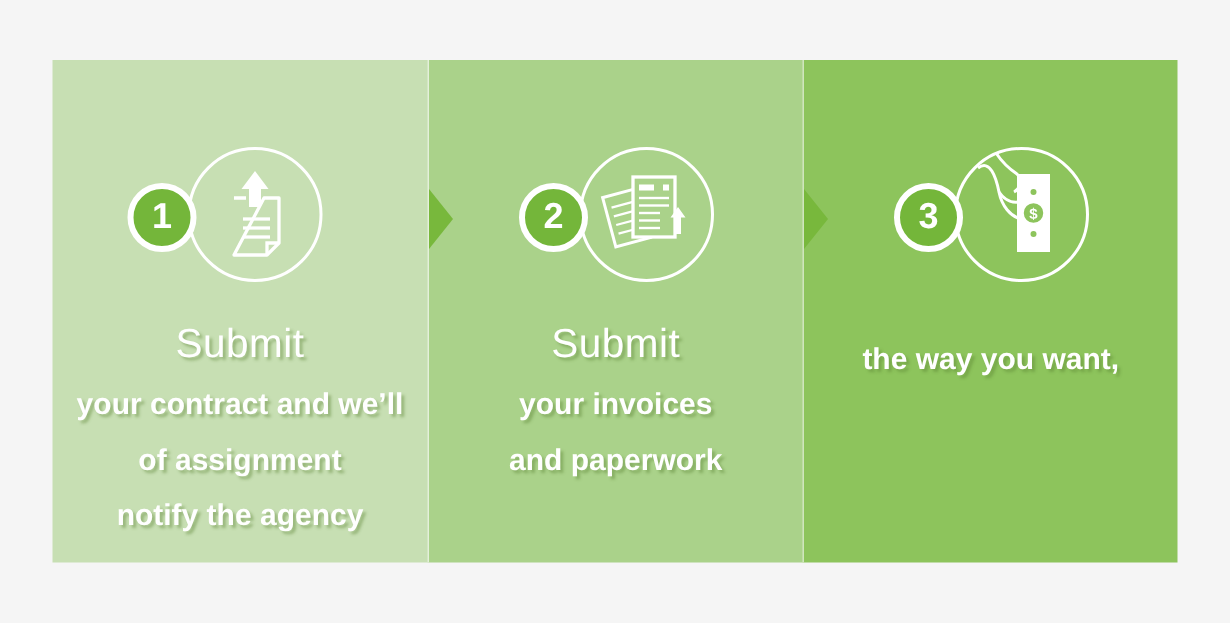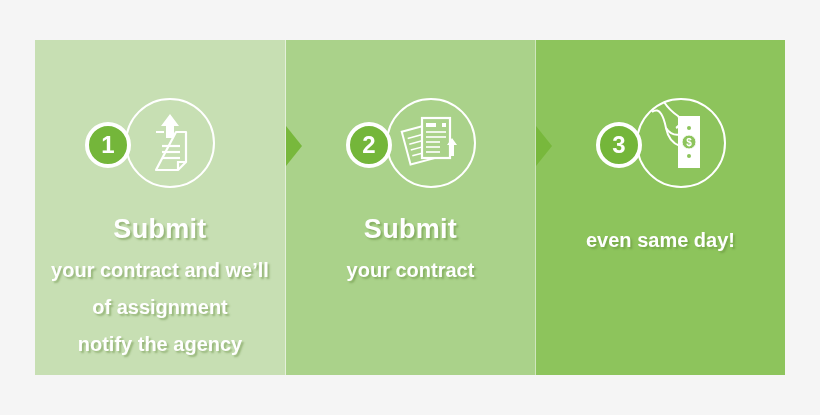--- a/index.html
+++ b/index.html
@@ -13,21 +13,21 @@
   .icon-circle{position:absolute;top:58px;width:90px;height:90px;border:2px solid #fff;border-radius:50%;box-sizing:border-box;}
   .p1 .icon-circle{left:90px;}
   .p2 .icon-circle{left:100px;}
   .p3 .icon-circle{left:100px;}
   .num{position:absolute;top:82px;width:46px;height:46px;border-radius:50%;background:#74b63a;border:4px solid #fff;box-sizing:border-box;color:#fff;font-weight:bold;font-size:24px;display:flex;align-items:center;justify-content:center;}
   .p1 .num{left:50px;}
   .p2 .num{left:60px;}
   .p3 .num{left:60px;}
   .icon-svg{position:absolute;left:50%;top:50%;transform:translate(-50%,-50%);}
   .text{position:absolute;left:0;right:0;top:174px;text-align:center;color:#fff;text-shadow:2px 2px 2px rgba(90,130,50,0.45);}
-  .title{font-weight:bold;font-size:27px;line-height:30px;letter-spacing:0.3px;text-align:center;}
+  .title{font-weight:normal;font-size:27px;line-height:30px;letter-spacing:0.3px;text-align:center;}
   .sub{font-weight:bold;font-size:20px;line-height:21px;margin-top:16px;}
 </style>
 </head>
 <body>
 
 <div class="strip">
 
   <div class="panel p1">
     <div class="icon-circle">
       <svg class="icon-svg" width="44" height="62" viewBox="0 0 44 62">
@@ -66,37 +66,38 @@
         <line x1="26" y1="23" x2="46" y2="23" stroke="#fff" stroke-width="1.6"></line>
         <line x1="26" y1="28" x2="40" y2="28" stroke="#fff" stroke-width="1.6"></line>
         <line x1="26" y1="33" x2="40" y2="33" stroke="#fff" stroke-width="1.6"></line>
         <line x1="26" y1="38" x2="40" y2="38" stroke="#fff" stroke-width="1.6"></line>
         <polygon points="52,24 47,31 50,31 50,42 54,42 54,31 57,31" fill="#fff"></polygon>
       </svg>
     </div>
     <div class="num">2</div>
     <div class="text">
       <div class="title">Submit</div>
-      <div class="sub">your contract</div>
+      <div class="sub">your invoices</div>
+      <div class="sub">and paperwork</div>
     </div>
   </div>
 
   <div class="panel p3">
     <div class="arrow"></div>
     <div class="icon-circle">
       <svg class="icon-svg" width="60" height="80" viewBox="0 0 60 80" style="top:44%;left:44%;">
         <path d="M6,14 C14,8 18,20 20,30 C22,40 28,46 34,48" fill="none" stroke="#fff" stroke-width="2"></path>
         <path d="M18,4 C22,10 26,14 32,18 C36,22 34,28 30,30" fill="none" stroke="#fff" stroke-width="2"></path>
         <rect x="32" y="18" width="22" height="52" fill="#fff"></rect>
         <circle cx="43" cy="44" r="7" fill="#8dc45c" stroke="#fff" stroke-width="1"></circle>
         <text x="43" y="48" font-size="10" text-anchor="middle" fill="#fff" font-family="Liberation Sans, sans-serif" font-weight="bold">$</text>
         <circle cx="43" cy="30" r="2" fill="#8dc45c"></circle>
         <circle cx="43" cy="58" r="2" fill="#8dc45c"></circle>
         <path d="M20,30 C24,36 30,38 36,36" fill="none" stroke="#fff" stroke-width="2"></path>
       </svg>
     </div>
     <div class="num">3</div>
     <div class="text">
-      <div class="sub">even same day!</div>
+      <div class="sub">the way you want,</div>
     </div>
   </div>
 
 </div>
 
 </body></html>

